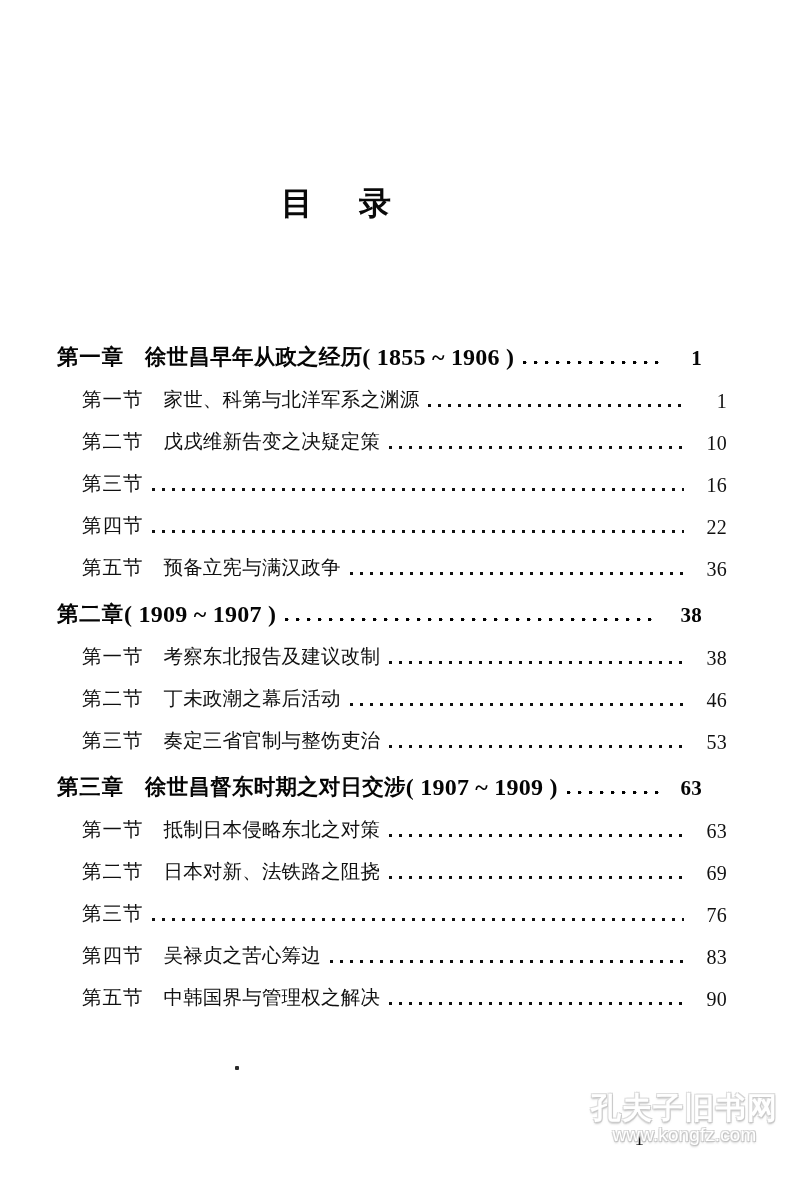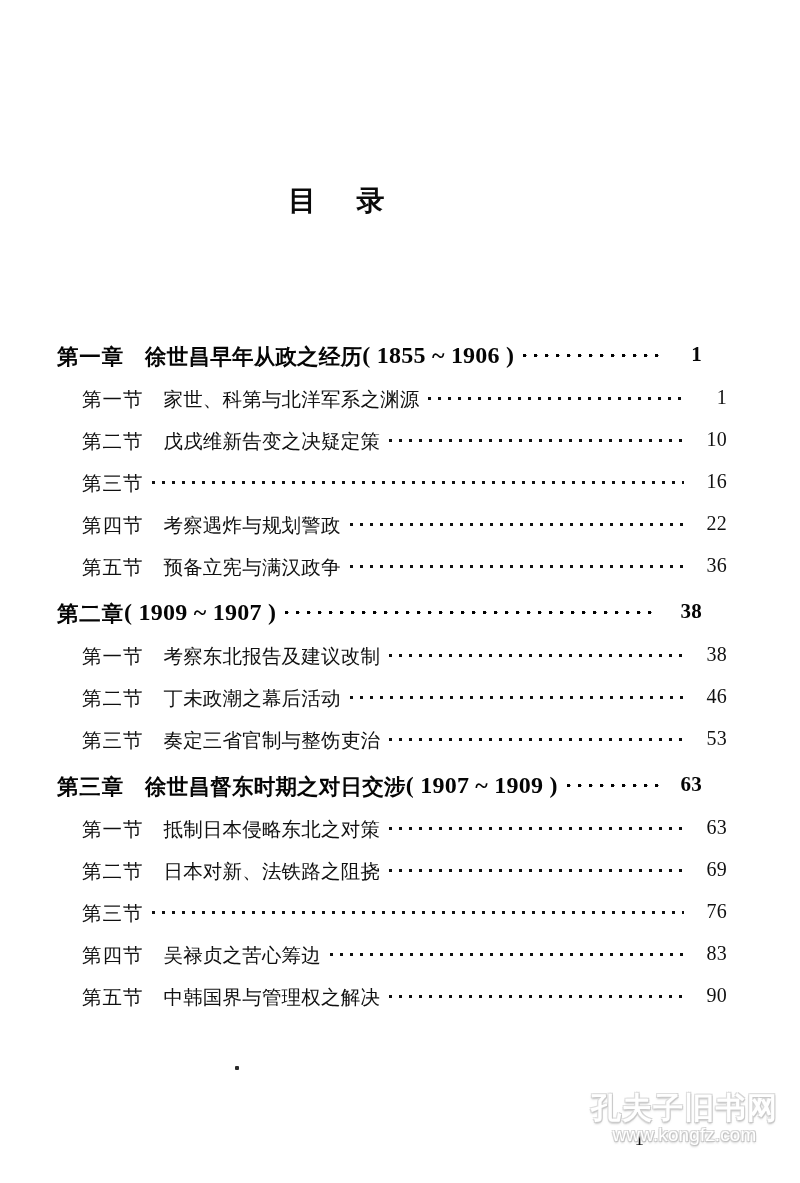--- a/index.html
+++ b/index.html
@@ -18,37 +18,37 @@
   }
 
   
   .page-title {
     position: absolute;
     top: 182px;
     left: 0;
     width: 679px;
     text-align: center;
     font-family: "Liberation Serif", "DejaVu Serif", serif;
-    font-size: 28px;
+    font-size: 32px;
     font-weight: 700;
     letter-spacing: 0.22em;
     color: #0a0a0a;
   }
 
   
   .toc {
     position: absolute;
     top: 342px;
     left: 57px;
     width: 645px;
   }
 
   .toc-row {
     display: flex;
-    align-items: flex-start;
+    align-items: flex-end;
     width: 100%;
     white-space: nowrap;
   }
 
   
   .chapter {
     margin-top: 18px;
     margin-bottom: 6px;
     font-family: "Liberation Sans", "DejaVu Sans", sans-serif;
     font-weight: 700;
@@ -225,21 +225,20 @@
       <span class="leader"></span>
       <span class="pageno">10</span>
     </div>
     <div class="toc-row section">
       <span class="label">第三节</span>
       <span class="leader"></span>
       <span class="pageno">16</span>
     </div>
     <div class="toc-row section">
       <span class="label">第四节</span>
-      <span class="title">考察遇炸与规划警政</span>
       <span class="leader"></span>
       <span class="pageno">22</span>
     </div>
     <div class="toc-row section">
       <span class="label">第五节</span>
       <span class="title">预备立宪与满汉政争</span>
       <span class="leader"></span>
       <span class="pageno">36</span>
     </div>
     <div class="toc-row chapter">

